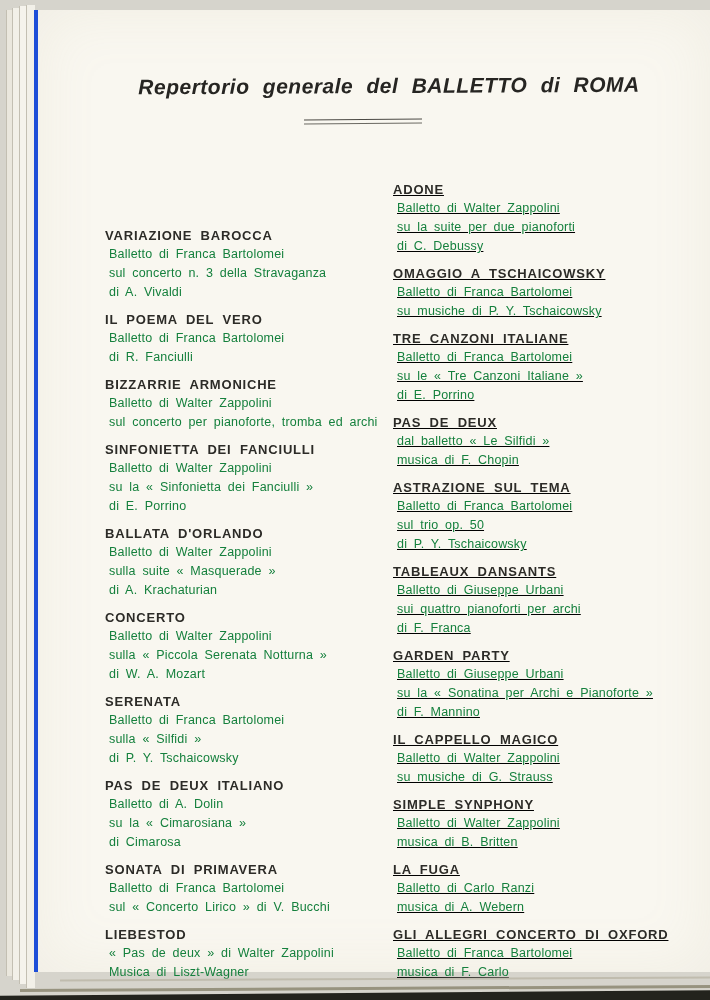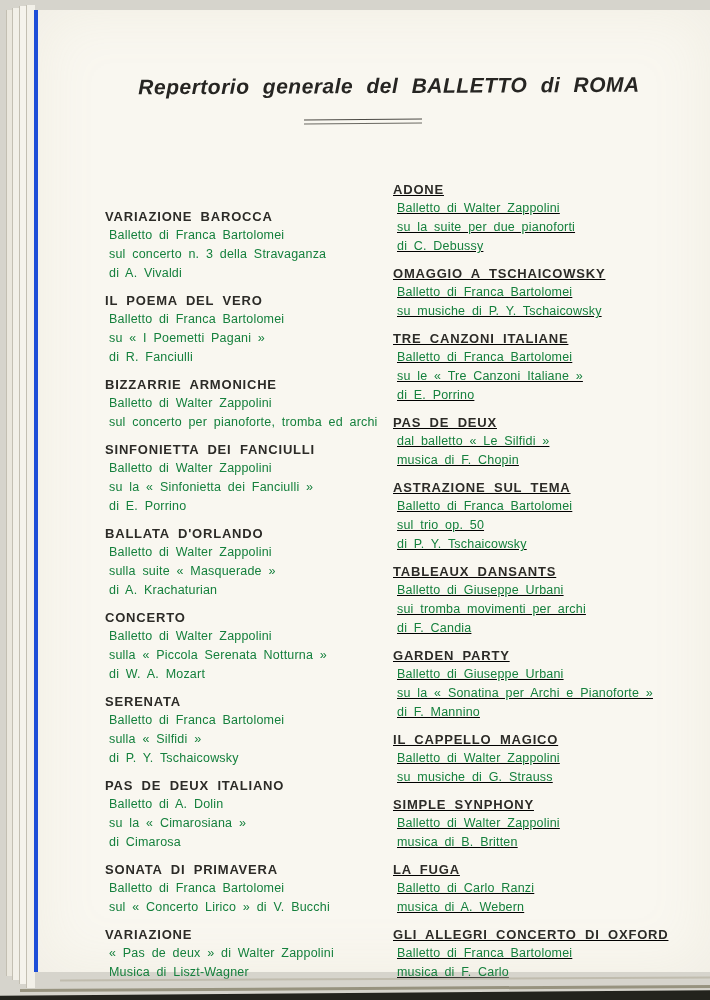--- a/index.html
+++ b/index.html
@@ -91,21 +91,20 @@
               <p class="entry-line">Balletto di Franca Bartolomei</p>
               <p class="entry-line">sul concerto n. 3 della Stravaganza</p>
               <p class="entry-line">di A. Vivaldi</p>
             </div>
           </div>
 
           <div class="entry">
             <h3>IL POEMA DEL VERO</h3>
             <div>
               <p class="entry-line">Balletto di Franca Bartolomei</p>
-              <p class="entry-line">su « I Poemetti Pagani »</p>
               <p class="entry-line">di R. Fanciulli</p>
             </div>
           </div>
 
           <div class="entry">
             <h3>BIZZARRIE ARMONICHE</h3>
             <div>
               <p class="entry-line">Balletto di Walter Zappolini</p>
               <p class="entry-line">sul concerto per pianoforte, tromba ed archi</p>
             </div>
@@ -158,21 +157,21 @@
 
           <div class="entry">
             <h3>SONATA DI PRIMAVERA</h3>
             <div>
               <p class="entry-line">Balletto di Franca Bartolomei</p>
               <p class="entry-line">sul « Concerto Lirico » di V. Bucchi</p>
             </div>
           </div>
 
           <div class="entry">
-            <h3>VARIAZIONE</h3>
+            <h3>LIEBESTOD</h3>
             <div>
               <p class="entry-line">« Pas de deux » di Walter Zappolini</p>
               <p class="entry-line">Musica di Liszt-Wagner</p>
             </div>
           </div>
         </div>
 
       <div class="col-right">
 
           <div class="entry">
@@ -215,22 +214,22 @@
               <p class="entry-line">Balletto di Franca Bartolomei</p>
               <p class="entry-line">sul trio op. 50</p>
               <p class="entry-line">di P. Y. Tschaicowsky</p>
             </div>
           </div>
 
           <div class="entry">
             <h3>TABLEAUX DANSANTS</h3>
             <div>
               <p class="entry-line">Balletto di Giuseppe Urbani</p>
-              <p class="entry-line">sui tromba movimenti per archi</p>
-              <p class="entry-line">di F. Candia</p>
+              <p class="entry-line">sui quattro pianoforti per archi</p>
+              <p class="entry-line">di F. Franca</p>
             </div>
           </div>
 
           <div class="entry">
             <h3>GARDEN PARTY</h3>
             <div>
               <p class="entry-line">Balletto di Giuseppe Urbani</p>
               <p class="entry-line">su la « Sonatina per Archi e Pianoforte »</p>
               <p class="entry-line">di F. Mannino</p>
             </div>

